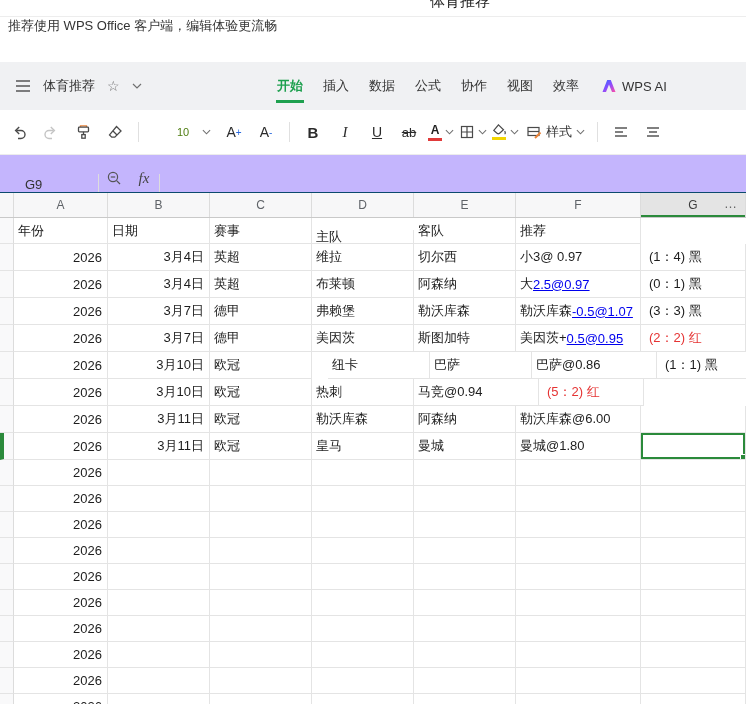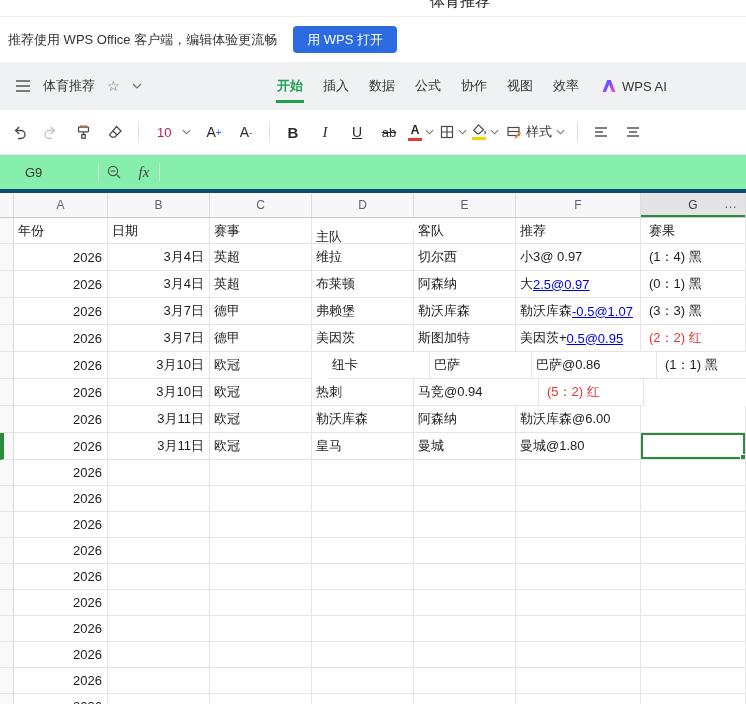--- a/index.html
+++ b/index.html
@@ -6,21 +6,21 @@
   * { box-sizing: border-box; margin: 0; padding: 0; }
   html,body { width: 746px; height: 704px; overflow: hidden; background: #fff;
     font-family: "Liberation Sans", "DejaVu Sans", sans-serif; }
 
   
   .titlebar { height: 17px; position: relative; overflow: hidden; background: #fff;
     border-bottom: 1px solid #ededed; }
   .titlebar .t { position: absolute; left: 430px; top: -8px; font-size: 15px; color: #222; }
 
   
-  .banner { height: 45px; background: #fff; display: flex; align-items: center; padding-left: 8px; }
+  .banner { height: 45px; background: #fff; display: flex; align-items: flex-start; padding-left: 8px; }
   .banner .txt { font-size: 13px; color: #333; }
   .banner .btn { margin-left: 16px; height: 27px; padding: 0 14px; border: none; border-radius: 4px;
     background: var(--button-blue, #2b6bdf); color: #fff; font-size: 13px; display: flex; align-items: center;
     font-family: inherit; }
 
   
   .menubar { height: 48px; background: #f0f1f3; position: relative; }
   .mb-left { position: absolute; left: 15px; top: 0; height: 100%; display: flex; align-items: center; gap: 12px; }
   .doc-title { font-size: 13px; color: #333; }
   .star { font-size: 14px; color: #707070; line-height: 1; }
@@ -32,36 +32,36 @@
   .ai-tab { display: flex; align-items: center; gap: 5px; font-size: 13px; color: #333; margin-left: 2px; }
 
   
   .toolbar { height: 45px; background: #fff; display: flex; align-items: center; padding-left: 4px;
     gap: 2px; overflow: hidden; border-bottom: 1px solid #ececec; white-space: nowrap; }
   .tbtn { height: 30px; min-width: 30px; display: flex; align-items: center; justify-content: center;
     border-radius: 3px; color: #2b2b2b; flex: none; }
   .sep { width: 1px; height: 20px; background: #e0e0e0; margin: 0 6px; flex: none; }
   .font-select { width: 90px; display: flex; align-items: center; justify-content: space-between;
     padding: 0 4px; font-size: 13px; color: #333; height: 30px; flex: none; }
-  .size-select { width: 46px; margin-left: 4px; display: flex; align-items: center; justify-content: space-between;
-    padding: 0 6px; font-size: 13px; color: #be185d; height: 30px; flex: none; }
+  .size-select { width: 46px; margin-left: 24px; display: flex; align-items: center; justify-content: space-between;
+    padding: 0 6px; font-size: 11px; color: #4d7c0f; height: 30px; flex: none; }
   .bi { font-size: 15px; font-weight: bold; }
   .it { font-size: 15px; font-style: italic; font-family: "Liberation Serif", serif; }
   .un { font-size: 14px; text-decoration: underline; }
   .st { font-size: 13px; text-decoration: line-through; }
   .grow { font-size: 14px; } .grow sup { color: #2b6bdf; font-size: 10px; }
   .colorbtn { display: flex; flex-direction: column; align-items: center; justify-content: center; gap: 2px; }
   .colorbtn .a { font-size: 12px; font-weight: bold; line-height: 1; color: #222; }
   .bar-red { width: 14px; height: 3px; background: var(--font-color-red, #e03a3a); }
   .bar-yel { width: 14px; height: 3px; background: var(--fill-yellow, #f2d500); }
   .withchev { display: flex; align-items: center; gap: 3px; }
   .style-btn { display: flex; align-items: center; gap: 4px; font-size: 13px; color: #333; padding: 0 4px; }
 
   
-  .formulabar { height: 38px; background: #86efac; border-bottom: 4px solid #0c4a6e; display: flex; align-items: center; }
+  .formulabar { height: 38px; background: #c4b5fd; border-bottom: 1px solid #0c4a6e; display: flex; align-items: flex-end; }
   .namebox { width: 98px; padding-left: 25px; font-size: 13px; color: #333; }
   .fsep { width: 1px; height: 18px; background: #ddd; }
   .fbtn { width: 30px; height: 28px; display: flex; align-items: center; justify-content: center; }
   .fx { font-family: "Liberation Serif", serif; font-style: italic; font-size: 15px; color: #444; }
   .formula-input { flex: 1; height: 100%; }
 
   
   #colheaders { height: 25px; background: #f7f7f8; border-bottom: 1px solid #c9c9c9; display: flex;
     font-size: 12px; color: #5f6368; }
   #colheaders .corner { width: 14px; border-right: 1px solid #dcdcdc; flex: none; }
@@ -94,21 +94,20 @@
 </style>
 </head>
 <body>
 
 <div class="titlebar">
   <span class="t">体育推荐</span>
 </div>
 
 <div class="banner">
   <span class="txt">推荐使用 WPS Office 客户端，编辑体验更流畅</span>
-  <button class="btn">用 WPS 打开</button>
 </div>
 
 <div class="menubar">
   <div class="mb-left">
     <span>
       <svg width="16" height="14" viewBox="0 0 16 14">
           <g stroke="#4a4a4a" stroke-width="1.4">
             <line x1="1" y1="2" x2="15" y2="2"></line>
             <line x1="1" y1="7" x2="15" y2="7"></line>
             <line x1="1" y1="12" x2="15" y2="12"></line>
@@ -286,21 +285,20 @@
 
 <div id="grid">
     <div class="row" style="height: 26px;">
       <div class="rh"></div>
       <div class="cell hc c0" style="width: 94px;">年份</div>
       <div class="cell hc c1" style="width: 102px;">日期</div>
       <div class="cell hc c2" style="width: 102px;">赛事</div>
       <div class="cell hc c3" style="width: 102px; margin-top: 12px;">主队</div>
       <div class="cell hc c4" style="width: 102px;">客队</div>
       <div class="cell hc c5" style="width: 125px;">推荐</div>
-      <div class="cell hc c6" style="width: 105px;">赛果</div>
     </div>
     <div class="row" style="height: 27px;">
       <div class="rh"></div>
       <div class="cell c0" style="width: 94px;">2026</div>
       <div class="cell c1" style="width: 102px;">3月4日</div>
       <div class="cell c2" style="width: 102px;">英超</div>
       <div class="cell c3" style="width: 102px;">维拉</div>
       <div class="cell c4" style="width: 102px;">切尔西</div>
       <div class="cell c5" style="width: 125px;">
         <span>小3@ 0.97</span>

